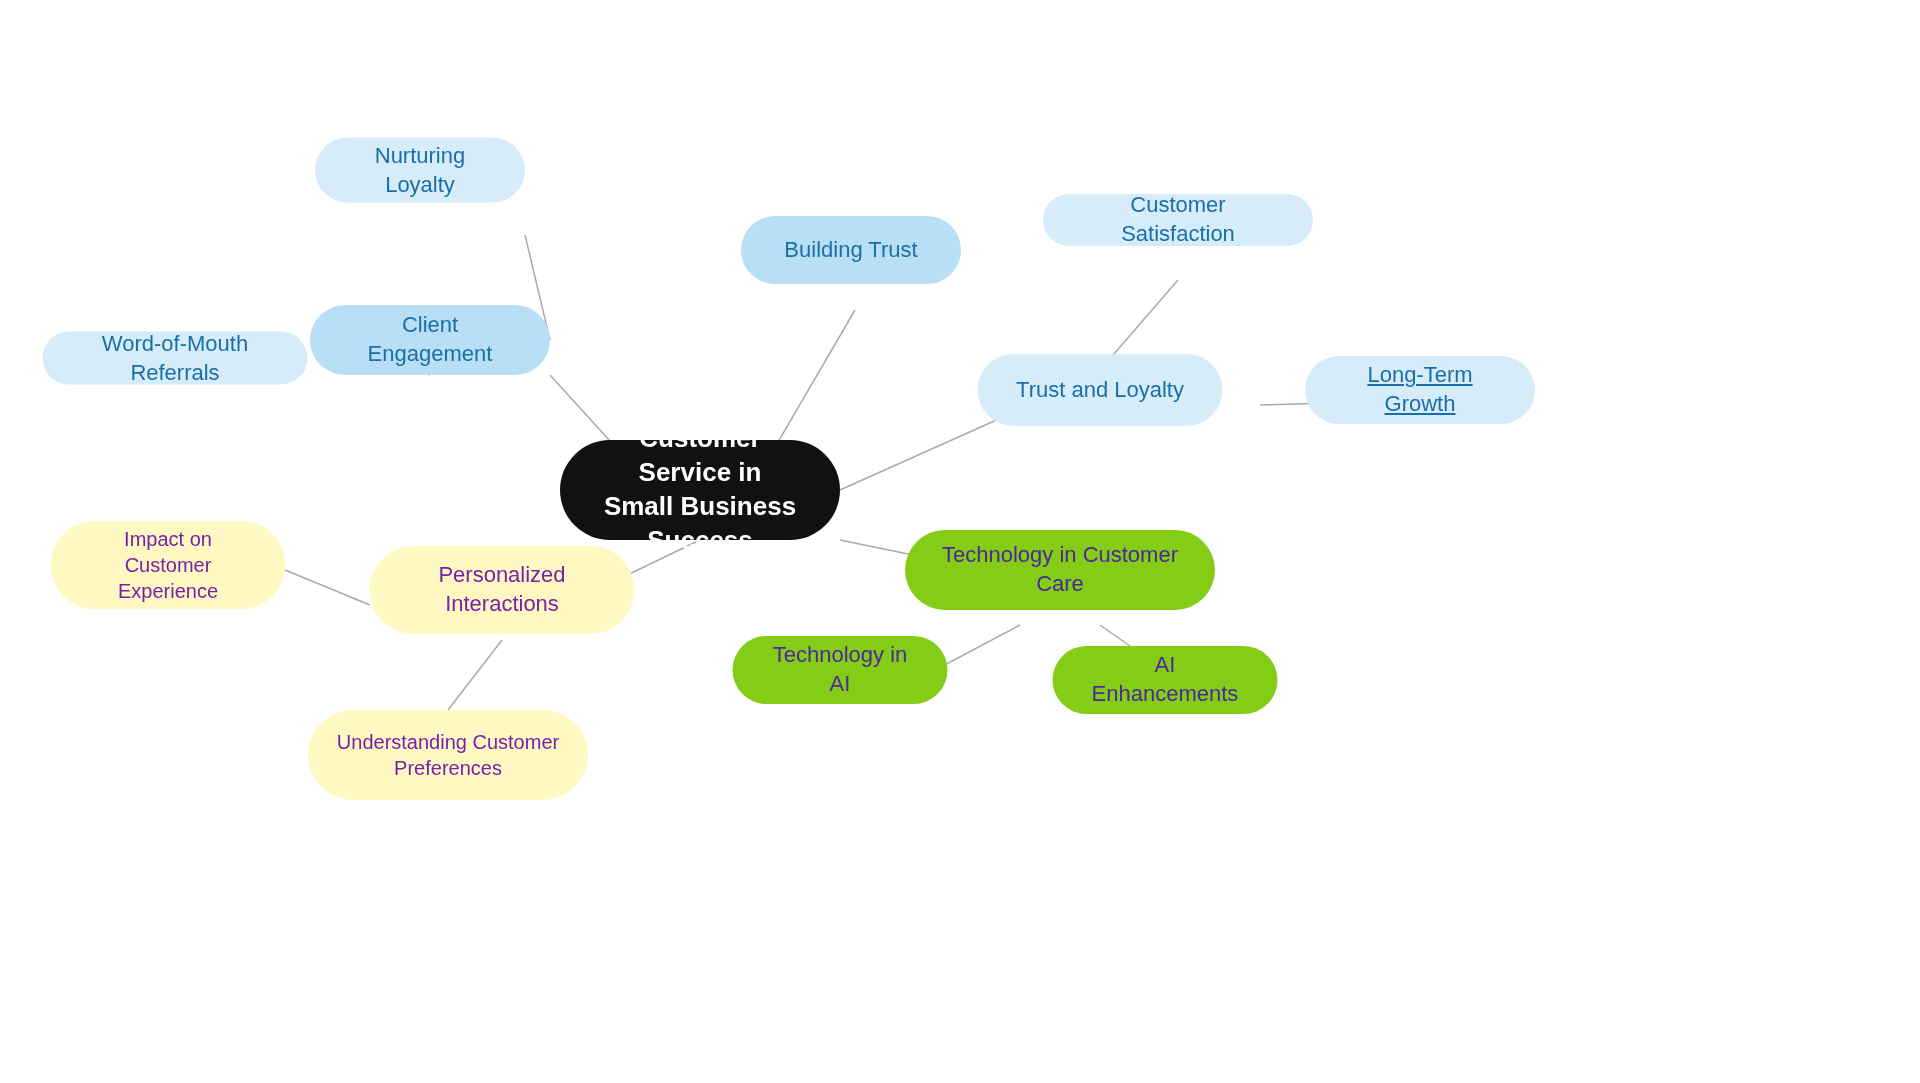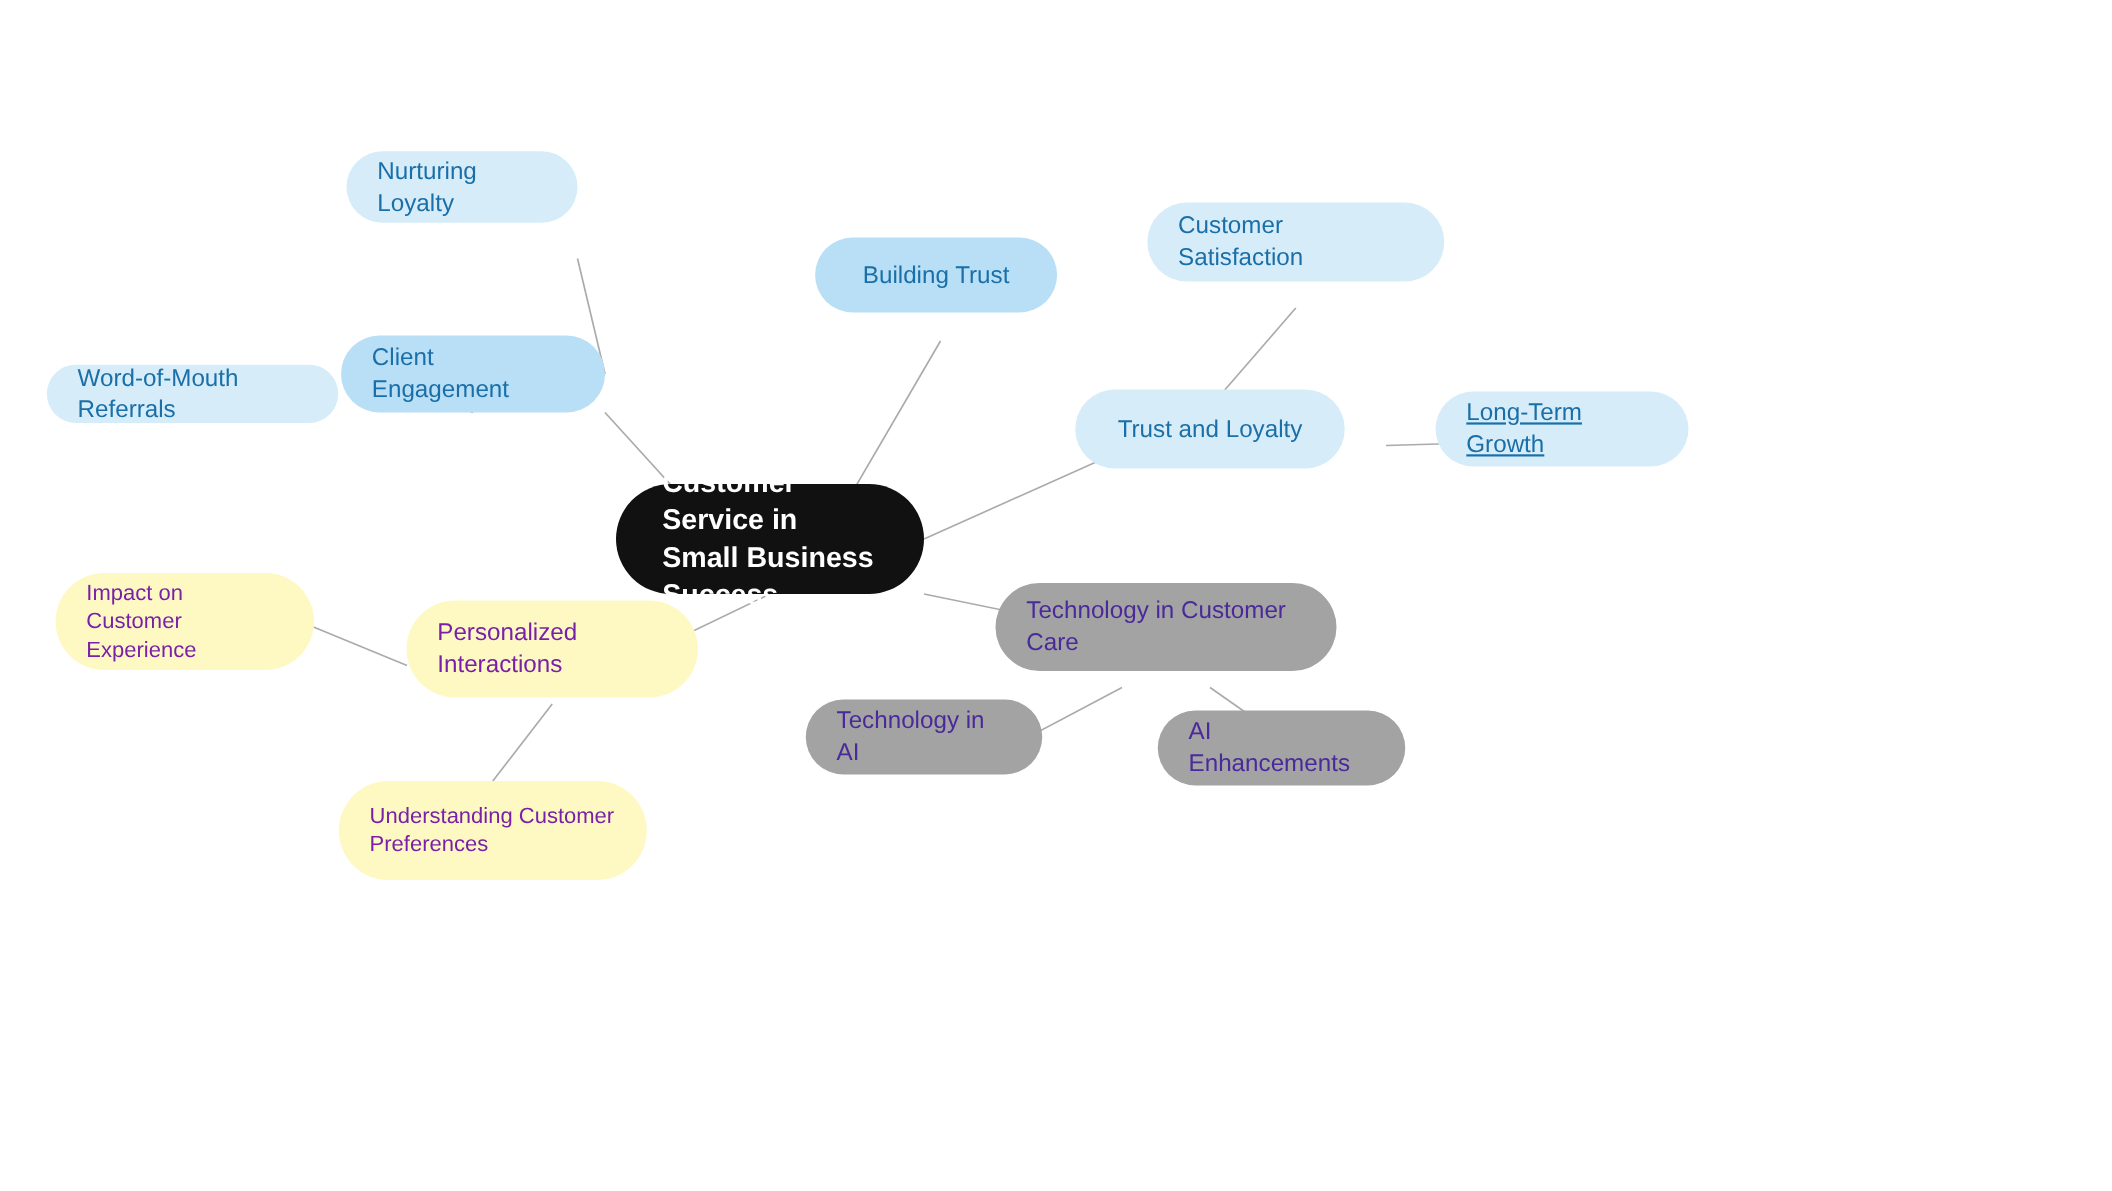--- a/index.html
+++ b/index.html
@@ -17,21 +17,21 @@
       width: 1920px;
       height: 1083px;
       pointer-events: none;
     }
     .node {
       position: absolute;
       border-radius: 50px;
       display: flex;
       align-items: center;
       justify-content: center;
-      text-align: left;
+      text-align: center;
       font-size: 22px;
       font-weight: 500;
       padding: 18px 28px;
       cursor: pointer;
       line-height: 1.3;
     }
     .node-center {
       background: #111111;
       color: #ffffff;
       font-size: 26px;
@@ -48,21 +48,21 @@
       background: #d6edf9;
       color: #1a6fa8;
       border: none;
     }
     .node-purple {
       background: #fef9c3;
       color: #7a1fa8;
       border: none;
     }
     .node-purple-light {
-      background: #a3a3a3;
+      background: #84cc16;
       color: #4a2a9a;
       border: none;
     }
   </style>
 </head>
 <body>
 
 <svg id="connections">
 
   <line x1="700" y1="540" x2="550" y2="375" stroke="#aaaaaa" stroke-width="1.5"></line>
@@ -97,21 +97,21 @@
 <div class="node node-blue" style="left:430px; top:340px; width:240px; height:70px; transform:translate(-50%,-50%);">Client Engagement</div>
 
 <div class="node node-blue-light" style="left:420px; top:170px; width:210px; height:65px; transform:translate(-50%,-50%);">Nurturing Loyalty</div>
 
 <div class="node node-blue-light" style="left:175px; top:358px; width:265px; height:53px; transform:translate(-50%,-50%);">Word-of-Mouth Referrals</div>
 
 <div class="node node-blue" style="left:851px; top:250px; width:220px; height:68px; transform:translate(-50%,-50%);">Building Trust</div>
 
 <div class="node node-blue-light" style="left:1100px; top:390px; width:245px; height:72px; transform:translate(-50%,-50%);">Trust and Loyalty</div>
 
-<div class="node node-blue-light" style="left:1178px; top:220px; width:270px; height:72px; transform:translate(-50%,-50%);">Customer Satisfaction</div>
+<div class="node node-blue-light" style="left:1178px; top:220px; width:270px; height:52px; transform:translate(-50%,-50%);">Customer Satisfaction</div>
 
 <div class="node node-blue-light" style="left:1420px; top:390px; width:230px; height:68px; transform:translate(-50%,-50%);text-decoration:underline;">Long-Term Growth</div>
 
 <div class="node node-purple-light" style="left:1060px; top:570px; width:310px; height:80px; transform:translate(-50%,-50%);">Technology in Customer Care</div>
 
 <div class="node node-purple-light" style="left:840px; top:670px; width:215px; height:68px; transform:translate(-50%,-50%);">Technology in AI</div>
 
 <div class="node node-purple-light" style="left:1165px; top:680px; width:225px; height:68px; transform:translate(-50%,-50%);">AI Enhancements</div>
 
 <div class="node node-purple" style="left:502px; top:590px; width:265px; height:88px; transform:translate(-50%,-50%);">Personalized Interactions</div>

